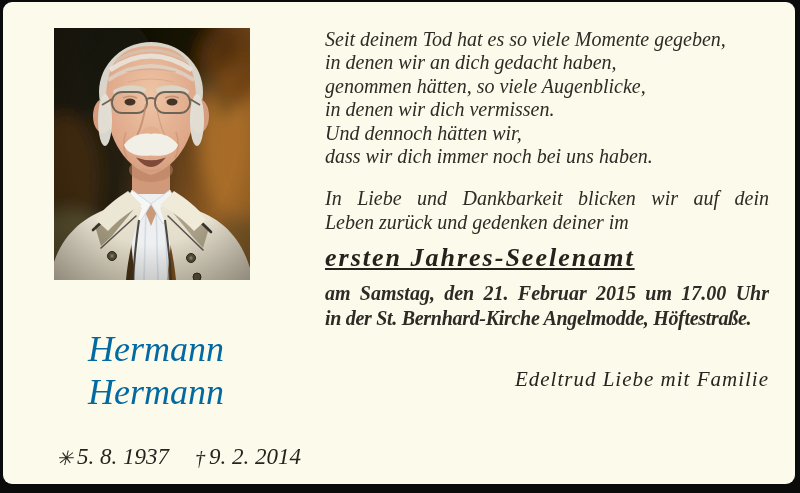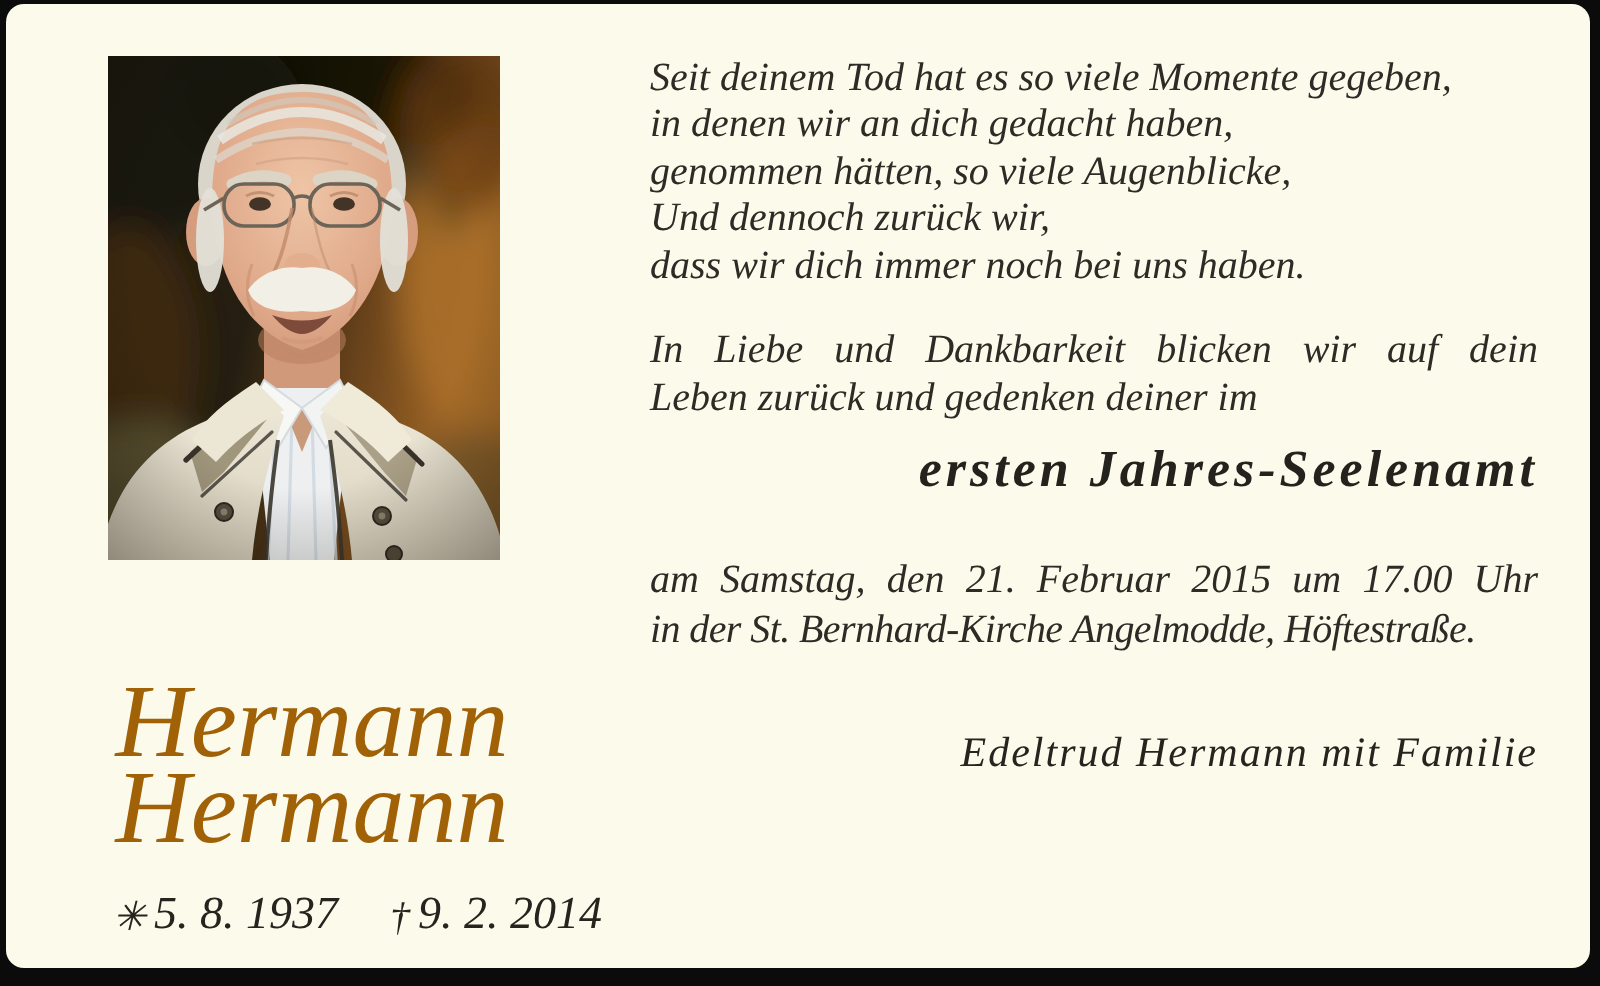--- a/index.html
+++ b/index.html
@@ -11,45 +11,44 @@
   .card{
     position:absolute;left:3px;top:2px;right:5px;bottom:9px;
     background:#fcfaeb;border-radius:9px;
   }
   .photo{
     position:absolute;left:51px;top:26px;width:196px;height:252px;overflow:hidden;
   }
   .photo svg{display:block;width:100%;height:100%;}
   .name-block{
     position:absolute;left:17px;top:326px;width:272px;
-    text-align:center;font-style:italic;font-size:52px;line-height:43px;
-    color:#a16207;
-    margin-top:12px;
+    text-align:center;font-style:italic;font-size:36px;line-height:43px;
+    color:#0369a1;
   }
   .dates{
     position:absolute;left:8px;top:442px;width:290px;
     display:flex;justify-content:flex-end;gap:26px;
     font-style:italic;font-size:23px;color:#26241e;white-space:nowrap;
   }
   .dates .sym{font-size:20px;position:relative;top:1px;margin-right:4px;}
   .right-col{
     position:absolute;left:322px;top:26px;width:444px;
     font-style:italic;font-size:20px;color:#2c2b25;
   }
   .poem .line{line-height:23.4px;white-space:nowrap;}
   .intro{margin-top:18px;}
   .intro .line{line-height:24px;font-family:Liberation Serif, serif;}
   .event .line{line-height:24.5px;}
   .justify{text-align:justify;text-align-last:justify;white-space:normal;}
   .event-title{
-    margin-top:9px;text-align:right;
+    margin-top:9px;text-align:left;
     font-weight:bold;font-style:italic;font-size:26px;line-height:30px;
-    letter-spacing:2px;color:#24221c;white-space:nowrap;
-  }
-  .event{margin-top:28px;}
+    letter-spacing:2px;color:#24221c;white-space:nowrap;text-decoration:underline;
+  }
+  .event{margin-top:8px;font-weight:bold;}
   .tight{letter-spacing:-0.3px;white-space:nowrap;}
   .signature{
     margin-top:37px;text-align:right;font-size:21px;letter-spacing:1px;
     color:#26241e;white-space:nowrap;
   }
 </style>
 </head>
 <body>
 
 <div class="card">
@@ -175,32 +174,33 @@
   <div class="dates">
     <span><span class="sym">✳</span><span>5. 8. 1937</span></span>
     <span><span class="sym">†</span><span>9. 2. 2014</span></span>
   </div>
 
   <div class="right-col">
     <div class="poem">
       <div class="line">Seit deinem Tod hat es so viele Momente gegeben,</div>
       <div class="line">in denen wir an dich gedacht haben,</div>
       <div class="line">genommen hätten, so viele Augenblicke,</div>
-      <div class="line">Und dennoch zurück wir,</div>
+      <div class="line">in denen wir dich vermissen.</div>
+      <div class="line">Und dennoch hätten wir,</div>
       <div class="line">dass wir dich immer noch bei uns haben.</div>
     </div>
 
     <div class="intro">
       <div class="line justify">In Liebe und Dankbarkeit blicken wir auf dein</div>
       <div class="line">Leben zurück und gedenken deiner im</div>
     </div>
 
     <div class="event-title">ersten Jahres-Seelenamt</div>
 
     <div class="event">
       <div class="line justify">am Samstag, den 21. Februar 2015 um 17.00 Uhr</div>
       <div class="line tight">in der St. Bernhard-Kirche Angelmodde, Höftestraße.</div>
     </div>
 
-    <div class="signature">Edeltrud Hermann mit Familie</div>
+    <div class="signature">Edeltrud Liebe mit Familie</div>
   </div>
 
 </div>
 
 </body></html>

